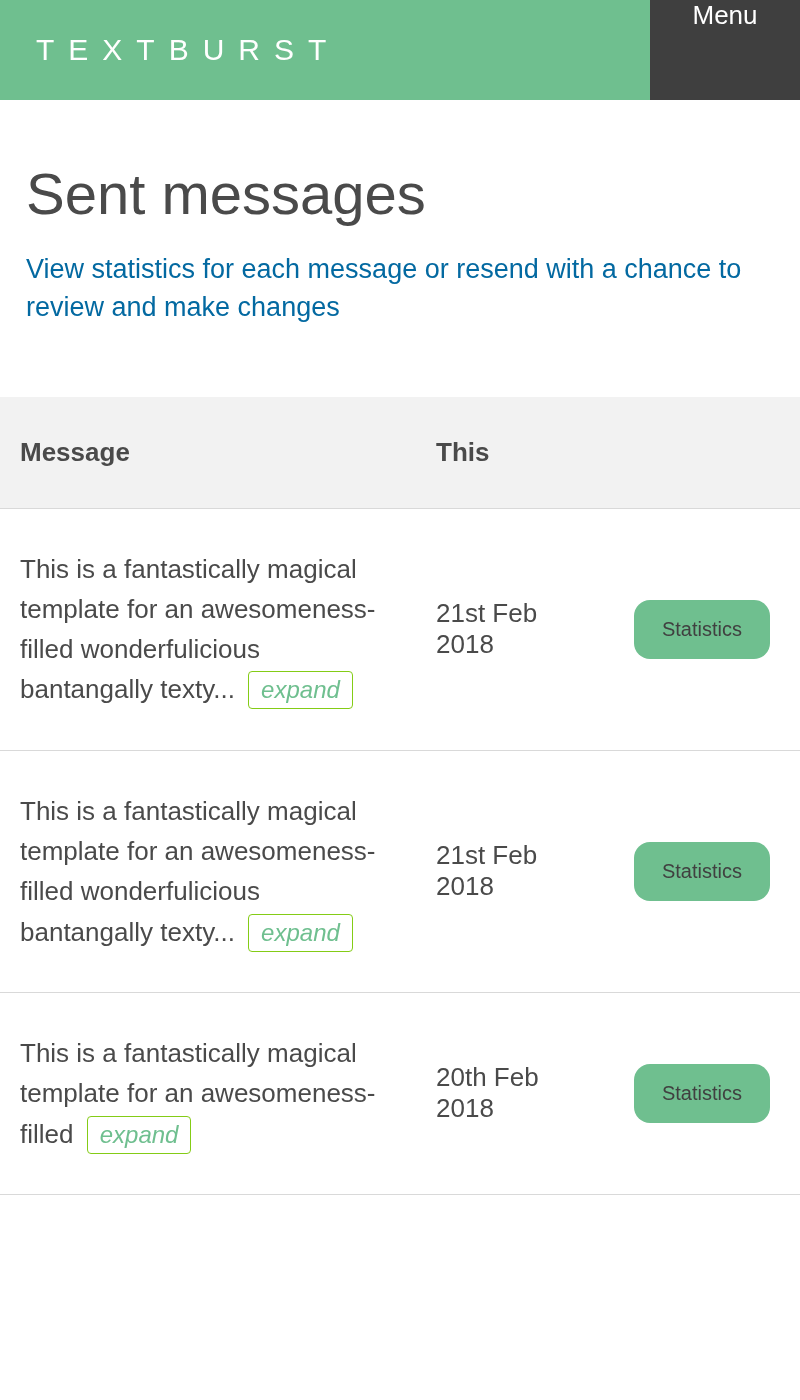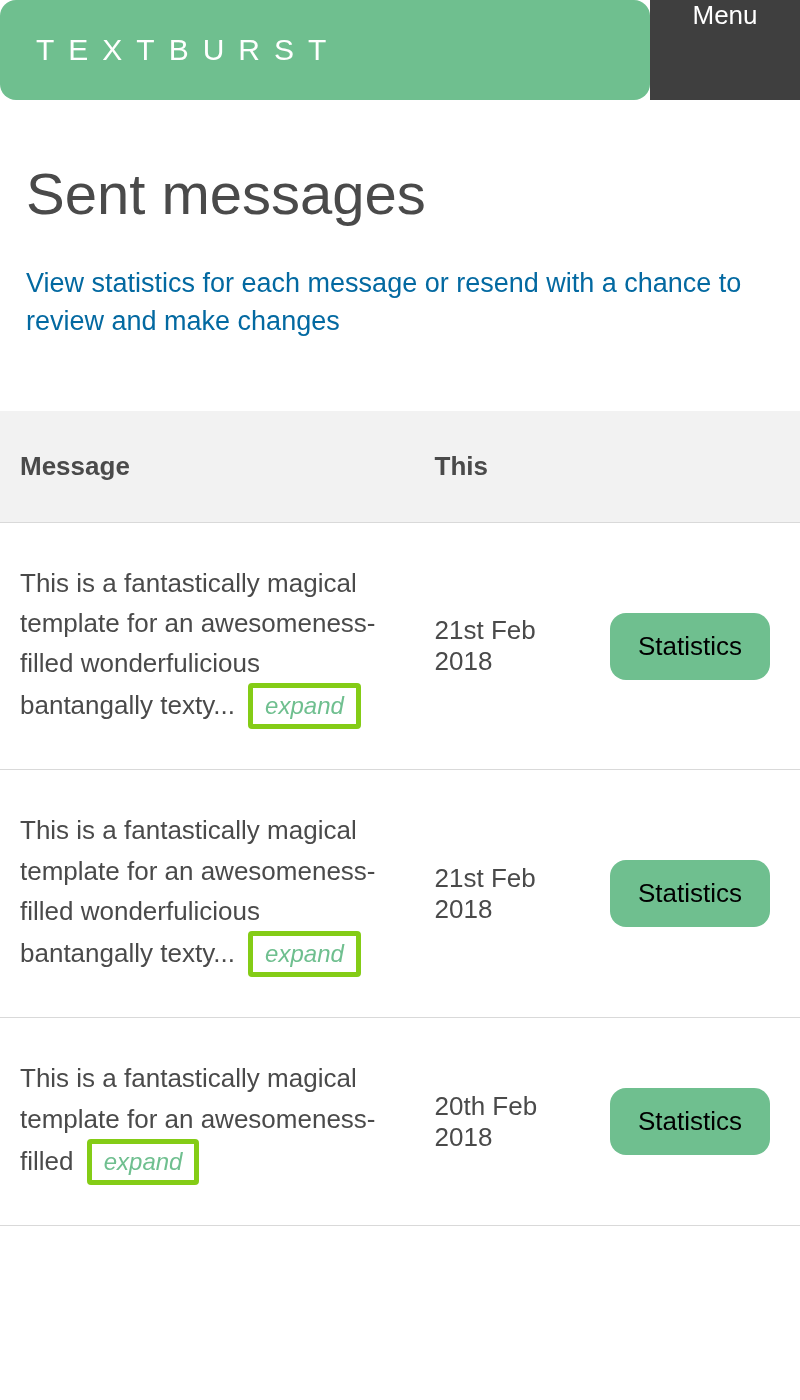--- a/index.html
+++ b/index.html
@@ -12,21 +12,20 @@
 .header {
   display: flex;
   height: 100px;
 }
 .header-brand {
   flex: 1;
   background: #6fbf8f;
   display: flex;
   align-items: center;
   padding-left: 36px;
-  border-radius: 16px;
 }
 .brand-text {
   color: #fff;
   font-size: 30px;
   font-weight: 400;
   letter-spacing: 14px;
 }
 .header-menu {
   width: 150px;
   background: #3f3f3f;
@@ -37,21 +36,21 @@
   font-size: 26px;
   cursor: pointer;
 }
 .page-content {
   padding: 60px 26px 30px 26px;
 }
 .page-title {
   font-size: 58px;
   font-weight: 400;
   color: #4a4a4a;
-  margin-bottom: 38px;
+  margin-bottom: 24px;
 }
 .page-subtitle {
   font-size: 27px;
   color: #0369a1;
   line-height: 1.4;
 }
 .table {
   width: 100%;
   border-collapse: collapse;
   margin-top: 40px;
@@ -73,35 +72,35 @@
   color: #4a4a4a;
 }
 .col-message { width: 52%; }
 .col-when { width: 22%; }
 .col-actions { width: 26%; text-align: right; padding-right: 30px !important; }
 .msg-text {
   line-height: 1.55;
 }
 .expand-btn {
   display: inline-block;
-  border: 5px solid #84cc16;
+  border: 1px solid #84cc16;
   color: #6fbf8f;
   font-style: italic;
   font-size: 24px;
   padding: 4px 12px;
   border-radius: 4px;
   cursor: pointer;
   margin-left: 6px;
   vertical-align: baseline;
 }
 .stats-btn {
   display: inline-block;
   background: #6fbf8f;
-  color: #000000;
-  font-size: 26px;
+  color: #404040;
+  font-size: 20px;
   padding: 18px 28px;
   border-radius: 16px;
   cursor: pointer;
   border: none;
 }
 </style>
 </head>
 <body>
 
 <div class="header">

